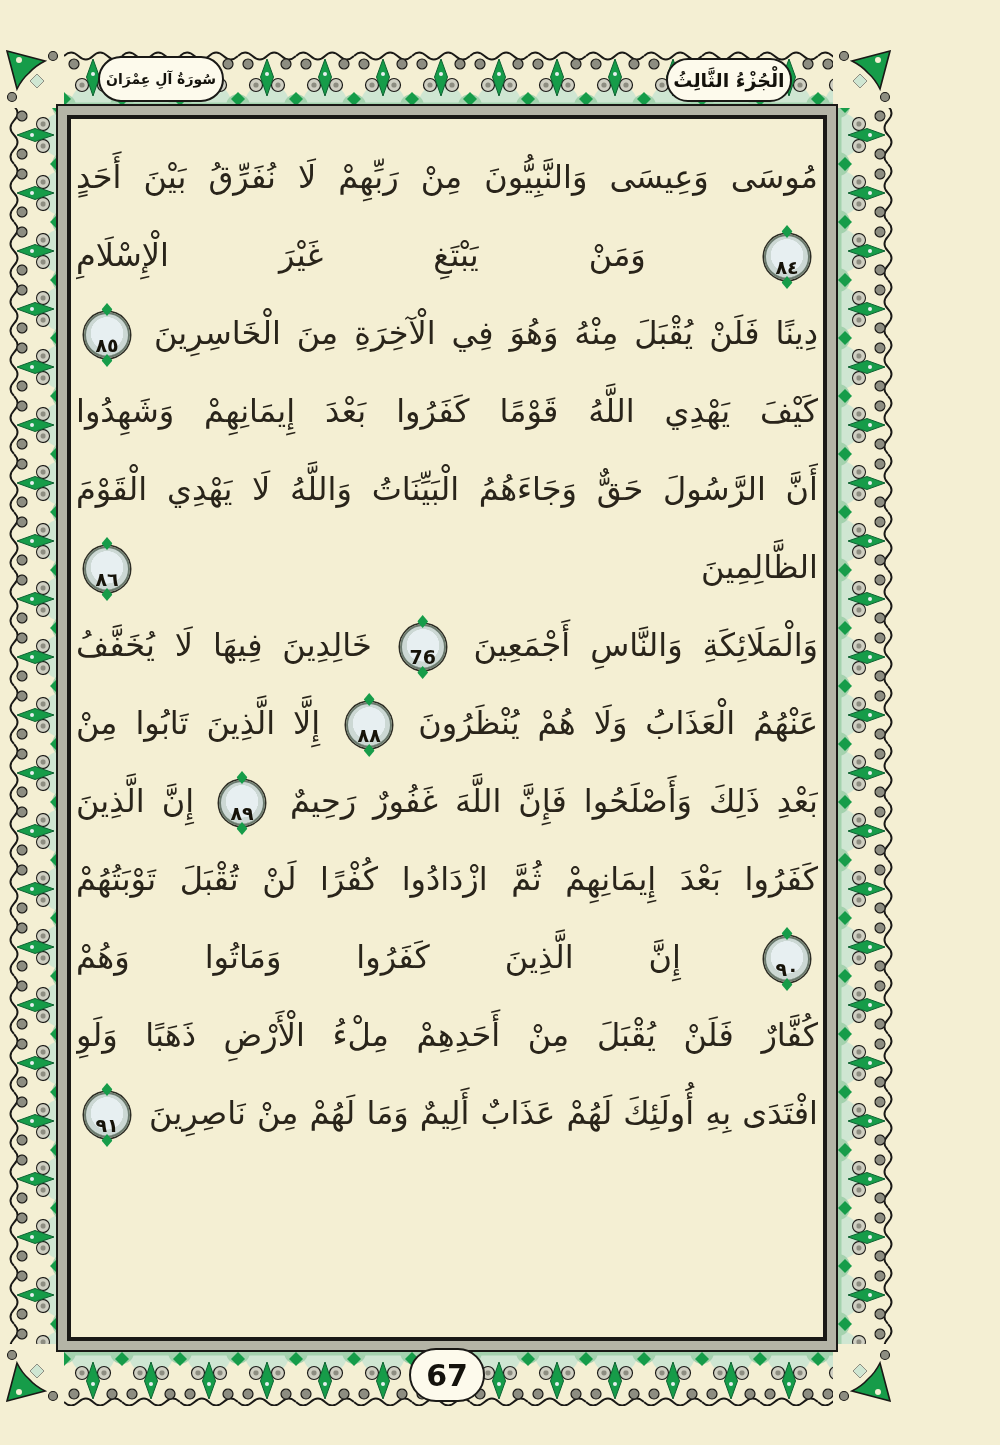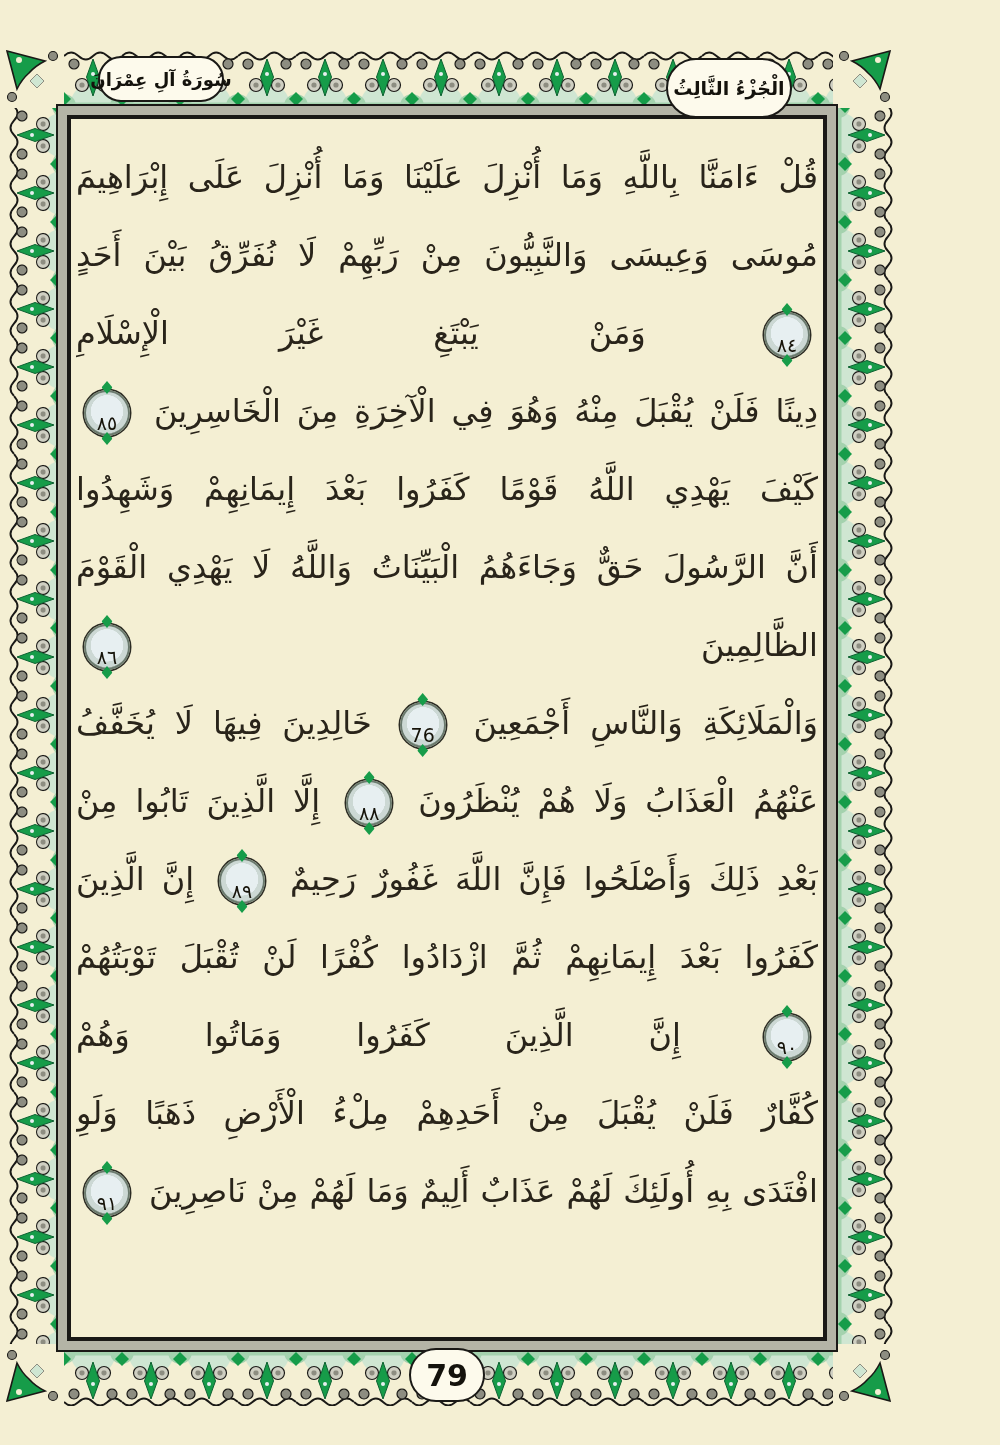--- a/index.html
+++ b/index.html
@@ -29,22 +29,22 @@
   .rule-inner{left:67px;top:115px;width:760px;height:1226px;border:4px solid var(--outline,#1a1916);}
   
   .cartouche{
     position:absolute;z-index:5;box-sizing:border-box;
     background:var(--cartouche,#fdfaec);
     border:2.5px solid var(--outline,#1a1916);
     border-radius:60px;
     display:flex;align-items:center;justify-content:center;
     white-space:nowrap;font-weight:bold;color:#14120c;
   }
-  .cartouche-surah{left:98px;top:56px;width:126px;height:46px;font-size:18px;}
-  .cartouche-juz{left:666px;top:58px;width:126px;height:60px;font-size:19px;}
+  .cartouche-surah{left:98px;top:56px;width:126px;height:46px;font-size:14px;}
+  .cartouche-juz{left:666px;top:58px;width:126px;height:44px;font-size:19px;}
   .cartouche-page{left:409px;top:1348px;width:76px;height:54px;font-size:30px;}
   
   .text-area{
     position:absolute;z-index:4;
     left:76px;top:124px;width:742px;height:1208px;
     padding-top:14px;box-sizing:border-box;
     direction:rtl;overflow:hidden;
   }
   .qline{
     height:78px;line-height:78px;
@@ -65,21 +65,21 @@
     position:relative;vertical-align:middle;margin:0 8px;
   }
   .marker::before,.marker::after{
     content:"";position:absolute;left:50%;transform:translateX(-50%);
     width:11px;height:13px;background:var(--green,#169c49);
     clip-path:polygon(50% 0,100% 50%,50% 100%,0 50%);
     box-shadow:-9px 4px 0 -3px var(--green,#169c49), 9px 4px 0 -3px var(--green,#169c49);
   }
   .marker::before{top:-11px;}
   .marker::after{bottom:-11px;transform:translateX(-50%) scaleY(-1);}
-  .mnum{font-size:19px;line-height:1;color:#161309;font-weight:normal;margin-top:20px;}
+  .mnum{font-size:19px;line-height:1;color:#161309;font-weight:bold;margin-top:20px;}
 </style>
 </head>
 <body>
 
 <div class="page" style="--paper: #f4efd3; --ink: #29241a; --green: #169c49; --frame-gray: #b4b4a6; --outline: #1a1916; --cartouche: #fdfaec; --marker-fill: #e7eff1;">
 
   <div class="band band-top"><svg width="886" height="58" xmlns="http://www.w3.org/2000/svg">
     <defs>
           <pattern id="pt" width="58" height="58" patternUnits="userSpaceOnUse">
   <rect width="58" height="58" fill="#f4efd3"></rect>
@@ -209,21 +209,20 @@
   <div class="rule rule-inner"></div>
 
   <div class="cartouche cartouche-surah">
     <span>سُورَةُ آلِ عِمْرَانَ</span>
   </div>
   <div class="cartouche cartouche-juz">
     <span>الْجُزْءُ الثَّالِثُ</span>
   </div>
 
   <div class="text-area">
-      <div class="qline"><span class="qtext">قُلْ ءَامَنَّا بِاللَّهِ وَمَا أُنْزِلَ عَلَيْنَا وَمَا أُنْزِلَ عَلَى إِبْرَاهِيمَ</span></div>
       <div class="qline"><span class="qtext">مُوسَى وَعِيسَى وَالنَّبِيُّونَ مِنْ رَبِّهِمْ لَا نُفَرِّقُ بَيْنَ أَحَدٍ</span></div>
       <div class="qline"> <span class="marker">
           <span class="mnum">٨٤</span>
         </span> <span class="qtext">وَمَنْ يَبْتَغِ غَيْرَ الْإِسْلَامِ</span></div>
       <div class="qline"><span class="qtext">دِينًا فَلَنْ يُقْبَلَ مِنْهُ وَهُوَ فِي الْآخِرَةِ مِنَ الْخَاسِرِينَ</span> <span class="marker">
           <span class="mnum">٨٥</span>
         </span></div>
       <div class="qline"><span class="qtext">كَيْفَ يَهْدِي اللَّهُ قَوْمًا كَفَرُوا بَعْدَ إِيمَانِهِمْ وَشَهِدُوا</span></div>
       <div class="qline"><span class="qtext">أَنَّ الرَّسُولَ حَقٌّ وَجَاءَهُمُ الْبَيِّنَاتُ وَاللَّهُ لَا يَهْدِي الْقَوْمَ</span></div>
       <div class="qline"><span class="qtext">الظَّالِمِينَ</span> <span class="marker">
@@ -242,16 +241,16 @@
       <div class="qline"> <span class="marker">
           <span class="mnum">٩٠</span>
         </span> <span class="qtext">إِنَّ الَّذِينَ كَفَرُوا وَمَاتُوا وَهُمْ</span></div>
       <div class="qline"><span class="qtext">كُفَّارٌ فَلَنْ يُقْبَلَ مِنْ أَحَدِهِمْ مِلْءُ الْأَرْضِ ذَهَبًا وَلَوِ</span></div>
       <div class="qline"><span class="qtext">افْتَدَى بِهِ أُولَئِكَ لَهُمْ عَذَابٌ أَلِيمٌ وَمَا لَهُمْ مِنْ نَاصِرِينَ</span> <span class="marker">
           <span class="mnum">٩١</span>
         </span></div>
     </div>
 
   <div class="cartouche cartouche-page">
-    <span>79</span>
+    <span>67</span>
   </div>
 
 </div>
 
 </body></html>

